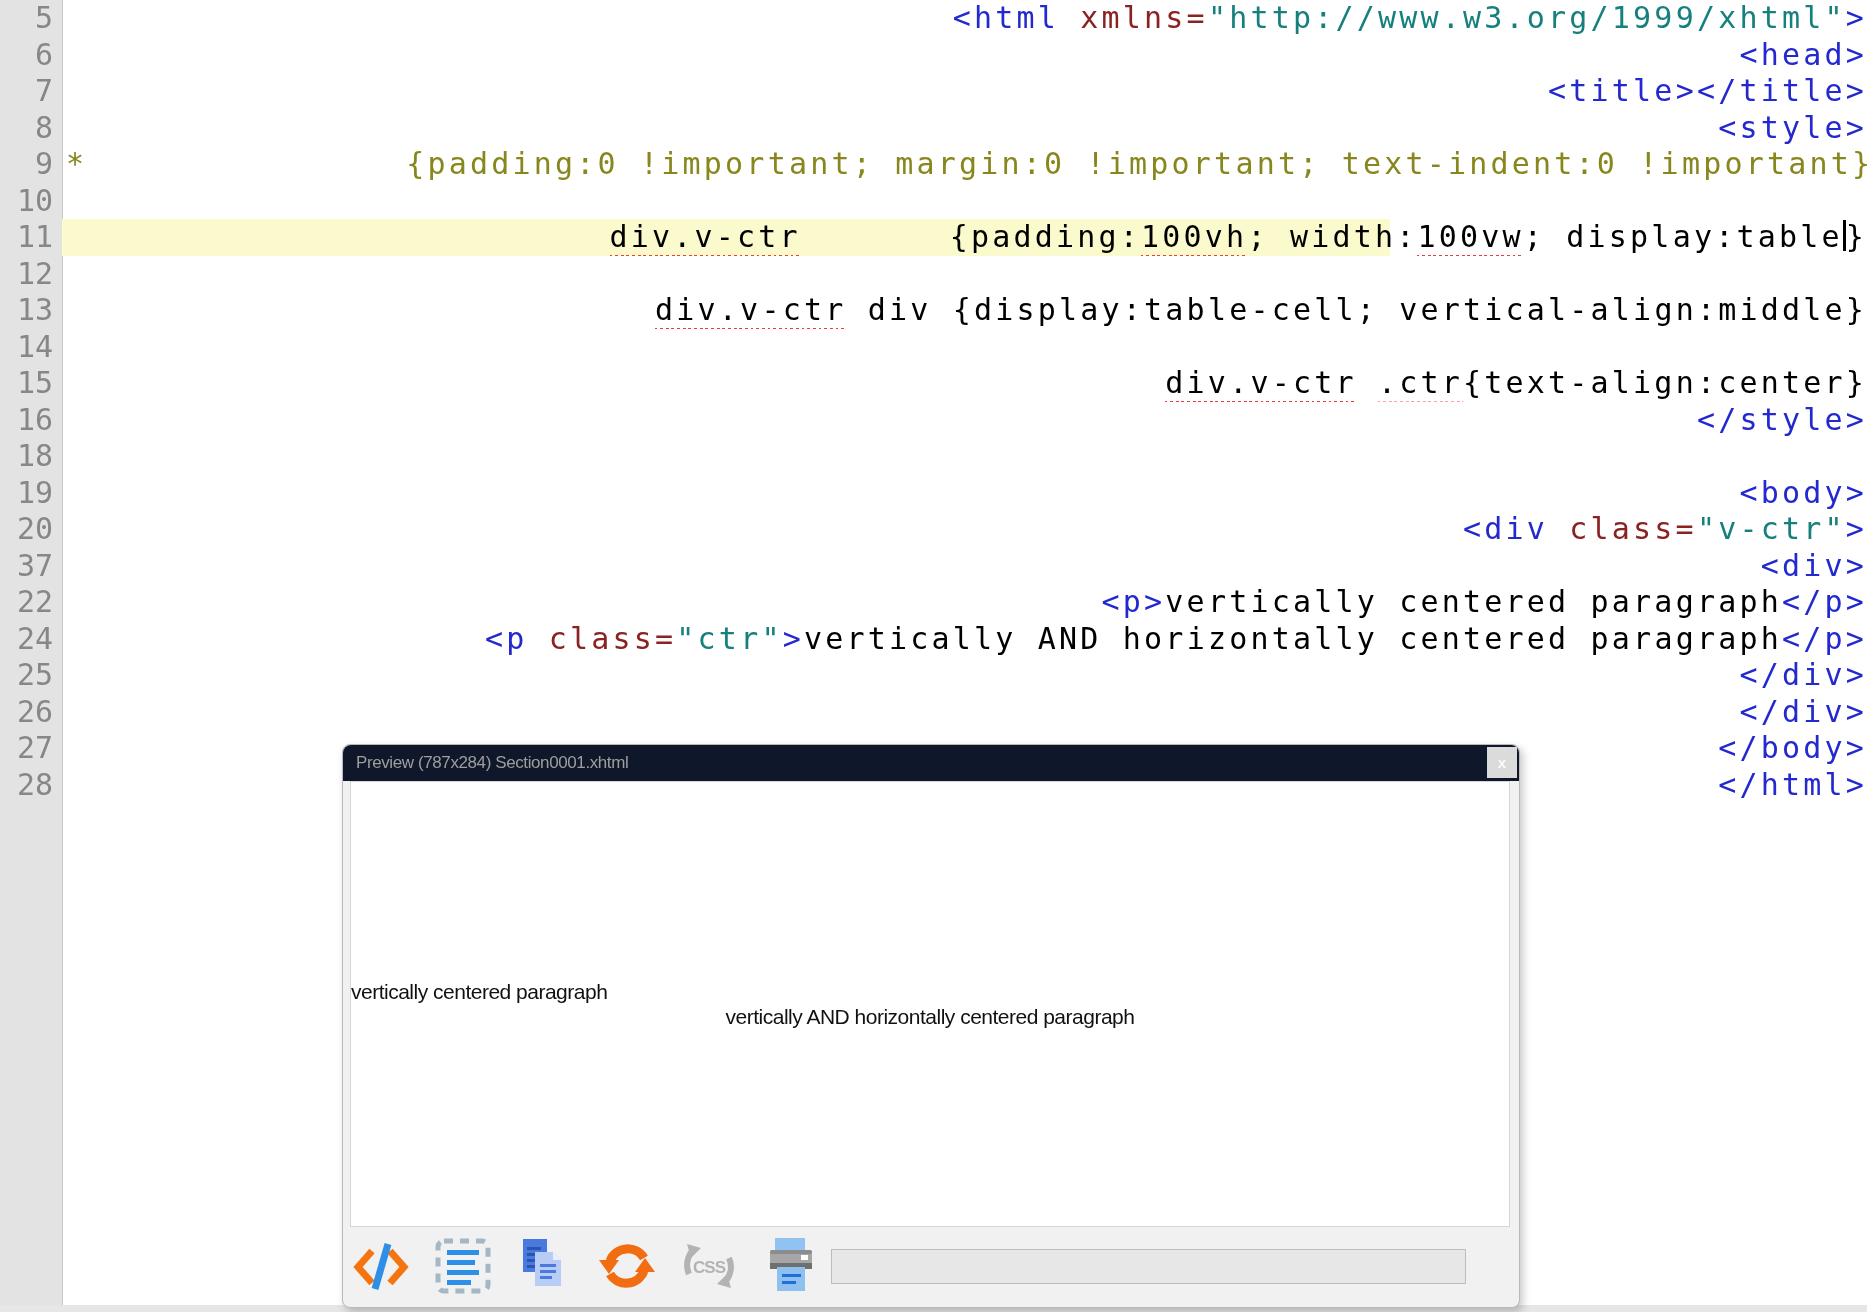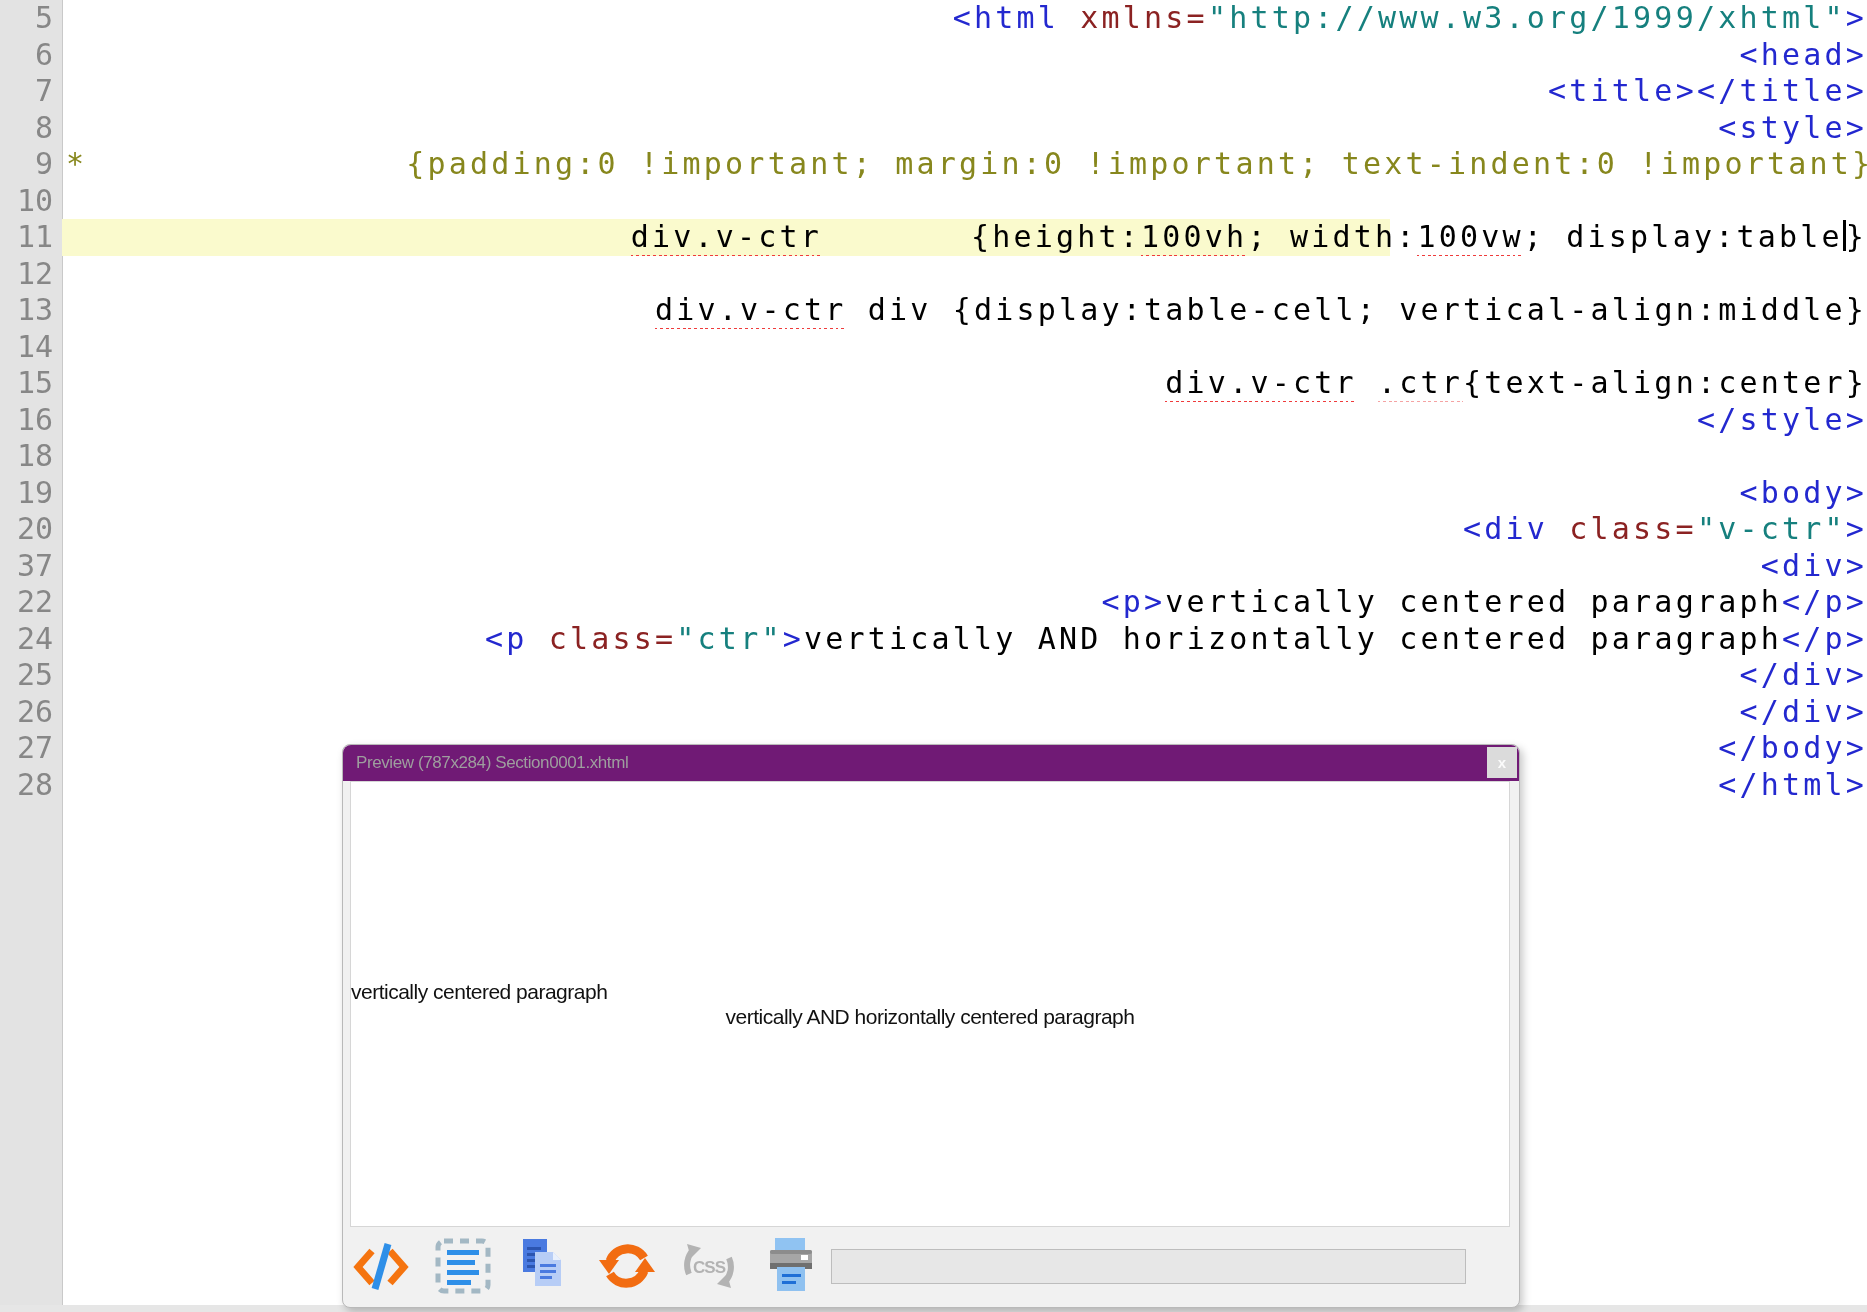--- a/index.html
+++ b/index.html
@@ -26,21 +26,21 @@
   .tk-sq{color:#000;
           background:repeating-linear-gradient(135deg,#f5a3a3 0 2px,rgba(0,0,0,0) 2px 4px) left bottom/100% 3px no-repeat;
           padding-bottom:4px;margin-top:10px;}
   .tk-caret{display:inline-block;width:3px;height:31px;background:#000;vertical-align:-4px;}
 
   
   #preview-window{position:absolute;left:342px;top:744px;width:1176px;height:562px;
                   background:#f1f1f1;border:1px solid #b9b9b9;border-radius:8px;
                   box-shadow:3px 4px 9px rgba(0,0,0,0.22);
                   font-family:"Liberation Sans",sans-serif;}
-  #pv-titlebar{position:relative;height:36px;border-radius:8px 8px 0 0;background:#701a75;}
+  #pv-titlebar{position:relative;height:36px;border-radius:8px 8px 0 0;background:#0f172a;}
   #pv-title{line-height:36px;padding-left:13px;font-size:17px;letter-spacing:-0.4px;color:#9e9e9e;}
   #pv-close{position:absolute;top:2px;right:2px;width:30px;height:31px;background:#dbdbdb;
             color:#fbfbfb;font-size:15px;font-weight:bold;text-align:center;line-height:31px;cursor:default;}
   #pv-content{position:absolute;left:7px;top:36px;width:1158px;height:444px;background:#ffffff;
               border:1px solid #d6d6d6;display:flex;flex-direction:column;justify-content:center;}
   #pv-content p{margin:0;font-size:21px;letter-spacing:-0.5px;line-height:25px;color:#111;}
   #pv-content .ctr{text-align:center;}
   #pv-toolbar{position:absolute;left:0;bottom:3px;width:100%;height:76px;display:flex;
               align-items:center;padding-left:8px;box-sizing:border-box;}
   .tb-btn{width:60px;height:60px;flex:0 0 60px;margin-right:22px;display:flex;align-items:center;justify-content:flex-start;}
@@ -55,21 +55,21 @@
 
   <div id="gutter"></div>
   <div id="bottom-strip"></div>
   <div id="code-lines">
       <div class="code-row"><span class="ln">5</span><span class="lc"><span class="tk-tag">&lt;html</span><span class="tk-plain"> </span><span class="tk-attr">xmlns=</span><span class="tk-val">"http://www.w3.org/1999/xhtml"</span><span class="tk-tag">&gt;</span></span></div>
       <div class="code-row"><span class="ln">6</span><span class="lc"><span class="tk-tag">&lt;head&gt;</span></span></div>
       <div class="code-row"><span class="ln">7</span><span class="lc"><span class="tk-plain">  </span><span class="tk-tag">&lt;title&gt;</span><span class="tk-tag">&lt;/title&gt;</span></span></div>
       <div class="code-row"><span class="ln">8</span><span class="lc"><span class="tk-plain">  </span><span class="tk-tag">&lt;style&gt;</span></span></div>
       <div class="code-row"><span class="ln">9</span><span class="lc"><span class="tk-css">*               {padding:0 !important; margin:0 !important; text-indent:0 !important}</span></span></div>
       <div class="code-row"><span class="ln">10</span><span class="lc"></span></div>
-      <div class="code-row current"><span class="ln">11</span><span class="lc"><span class="tk-usq">div.v-ctr</span><span class="tk-plain">       {height:</span><span class="tk-usq">100vh</span><span class="tk-plain">; width:</span><span class="tk-usq">100vw</span><span class="tk-plain">; display:table</span><span class="tk-caret"></span><span class="tk-plain">}</span></span></div>
+      <div class="code-row current"><span class="ln">11</span><span class="lc"><span class="tk-usq">div.v-ctr</span><span class="tk-plain">       {padding:</span><span class="tk-usq">100vh</span><span class="tk-plain">; width:</span><span class="tk-usq">100vw</span><span class="tk-plain">; display:table</span><span class="tk-caret"></span><span class="tk-plain">}</span></span></div>
       <div class="code-row"><span class="ln">12</span><span class="lc"></span></div>
       <div class="code-row"><span class="ln">13</span><span class="lc"><span class="tk-usq">div.v-ctr</span><span class="tk-plain"> div {display:table-cell; vertical-align:middle}</span></span></div>
       <div class="code-row"><span class="ln">14</span><span class="lc"></span></div>
       <div class="code-row"><span class="ln">15</span><span class="lc"><span class="tk-usq">div.v-ctr</span><span class="tk-plain"> </span><span class="tk-sq">.ctr</span><span class="tk-plain">{text-align:center}</span></span></div>
       <div class="code-row"><span class="ln">16</span><span class="lc"><span class="tk-tag">&lt;/style&gt;</span></span></div>
       <div class="code-row"><span class="ln">18</span><span class="lc"></span></div>
       <div class="code-row"><span class="ln">19</span><span class="lc"><span class="tk-tag">&lt;body&gt;</span></span></div>
       <div class="code-row"><span class="ln">20</span><span class="lc"><span class="tk-plain">  </span><span class="tk-tag">&lt;div</span><span class="tk-plain"> </span><span class="tk-attr">class=</span><span class="tk-val">"v-ctr"</span><span class="tk-tag">&gt;</span></span></div>
       <div class="code-row"><span class="ln">37</span><span class="lc"><span class="tk-plain">    </span><span class="tk-tag">&lt;div&gt;</span></span></div>
       <div class="code-row"><span class="ln">22</span><span class="lc"><span class="tk-plain">      </span><span class="tk-tag">&lt;p&gt;</span><span class="tk-plain">vertically centered paragraph</span><span class="tk-tag">&lt;/p&gt;</span></span></div>

